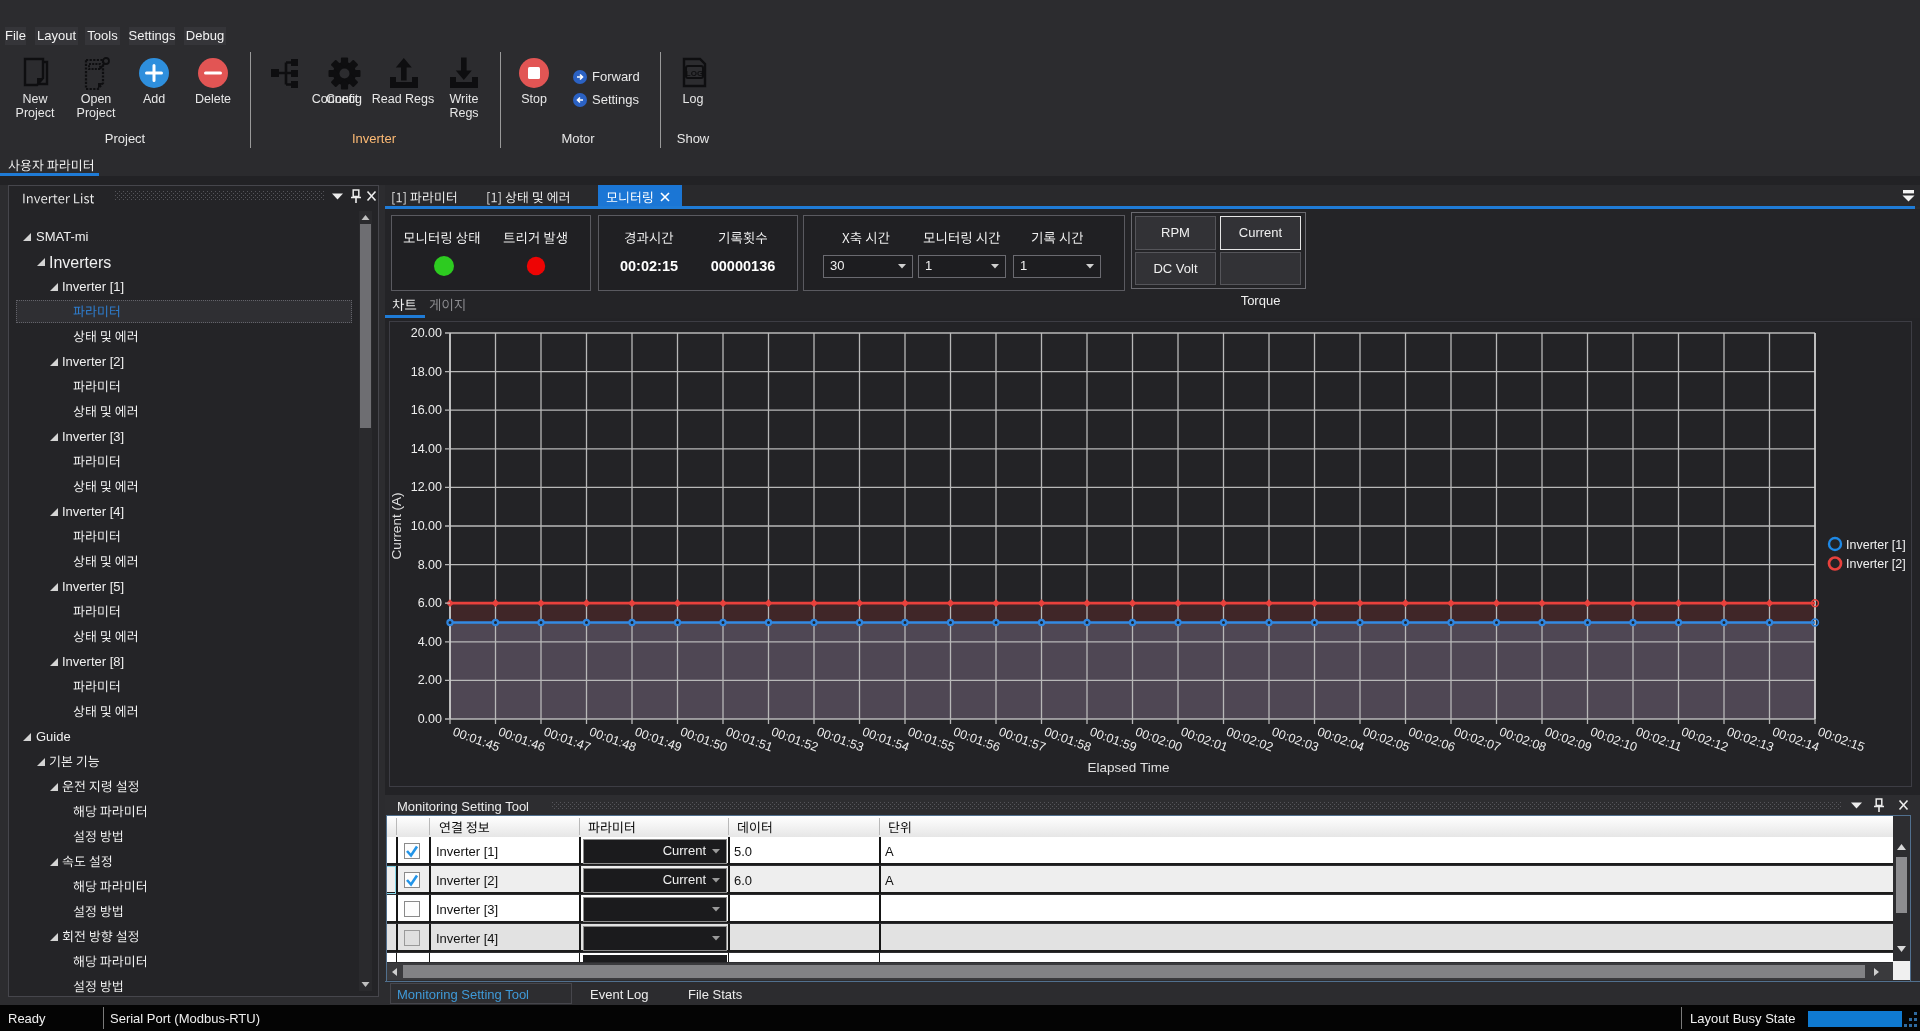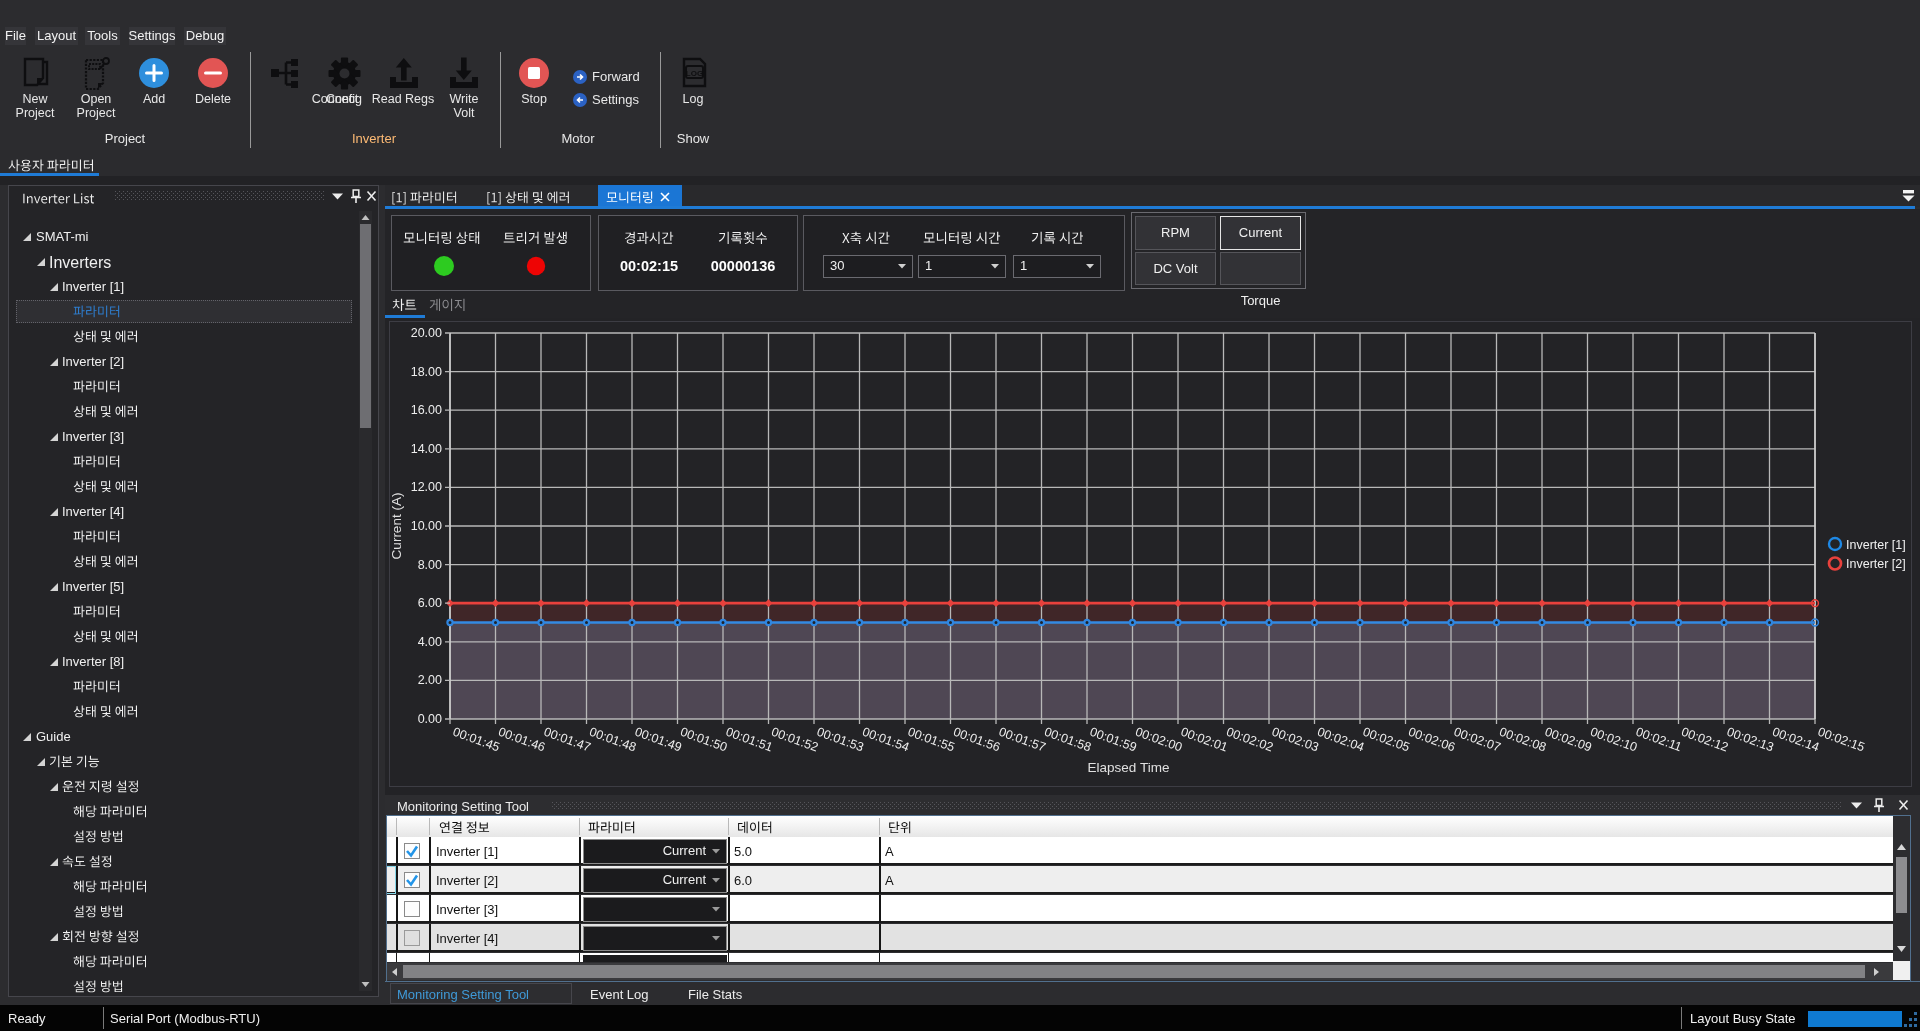--- a/index.html
+++ b/index.html
@@ -72,21 +72,21 @@
     <svg class="abs" style="left:386px;top:56px" width="36" height="36" viewBox="0 0 36 36">
 <path d="M17.8 2 l8 9.5 h-5.2 v13 h-5.6 v-13 h-5.2 z" fill="#0e0e10"></path>
 <path d="M4 21 v11 h28 v-11 h-6 v5 h-16 v-5 z" fill="#0e0e10"></path>
 </svg>
     <div style="position:absolute;left:403px;top:92px;font-size:12.5px;color:#e8e8e8;font-weight:normal;transform:translateX(-50%);white-space:nowrap;">Read Regs</div>
     <svg class="abs" style="left:446px;top:56px" width="36" height="36" viewBox="0 0 36 36">
 <path d="M17.8 24 l-8 -9.5 h5.2 v-13 h5.6 v13 h5.2 z" fill="#0e0e10"></path>
 <path d="M4 21 v11 h28 v-11 h-6 v5 h-16 v-5 z" fill="#0e0e10"></path>
 </svg>
     <div style="position:absolute;left:464px;top:92px;font-size:12.5px;color:#e8e8e8;font-weight:normal;transform:translateX(-50%);white-space:nowrap;">Write</div>
-    <div style="position:absolute;left:464px;top:106px;font-size:12.5px;color:#e8e8e8;font-weight:normal;transform:translateX(-50%);white-space:nowrap;">Volt</div>
+    <div style="position:absolute;left:464px;top:106px;font-size:12.5px;color:#e8e8e8;font-weight:normal;transform:translateX(-50%);white-space:nowrap;">Regs</div>
     <svg class="abs" style="left:519px;top:58px" width="30" height="30" viewBox="0 0 30 30">
       <circle cx="15" cy="15" r="15" fill="#e25554"></circle>
       <rect x="9" y="9" width="12" height="12" rx="1.5" fill="#fff"></rect>
     </svg>
     <div style="position:absolute;left:534px;top:92px;font-size:12.5px;color:#e8e8e8;font-weight:normal;transform:translateX(-50%);white-space:nowrap;">Stop</div>
     <svg class="abs" style="left:573px;top:70px" width="14" height="14" viewBox="0 0 14 14">
       <circle cx="7" cy="7" r="7" fill="#2b62c4"></circle>
       <path d="M4 7 h5 M7 4.5 L9.5 7 L7 9.5" stroke="#fff" stroke-width="1.6" fill="none"></path>
     </svg>
     <div style="position:absolute;left:592px;top:69px;font-size:13px;color:#e8e8e8;font-weight:normal;white-space:nowrap;">Forward</div>

